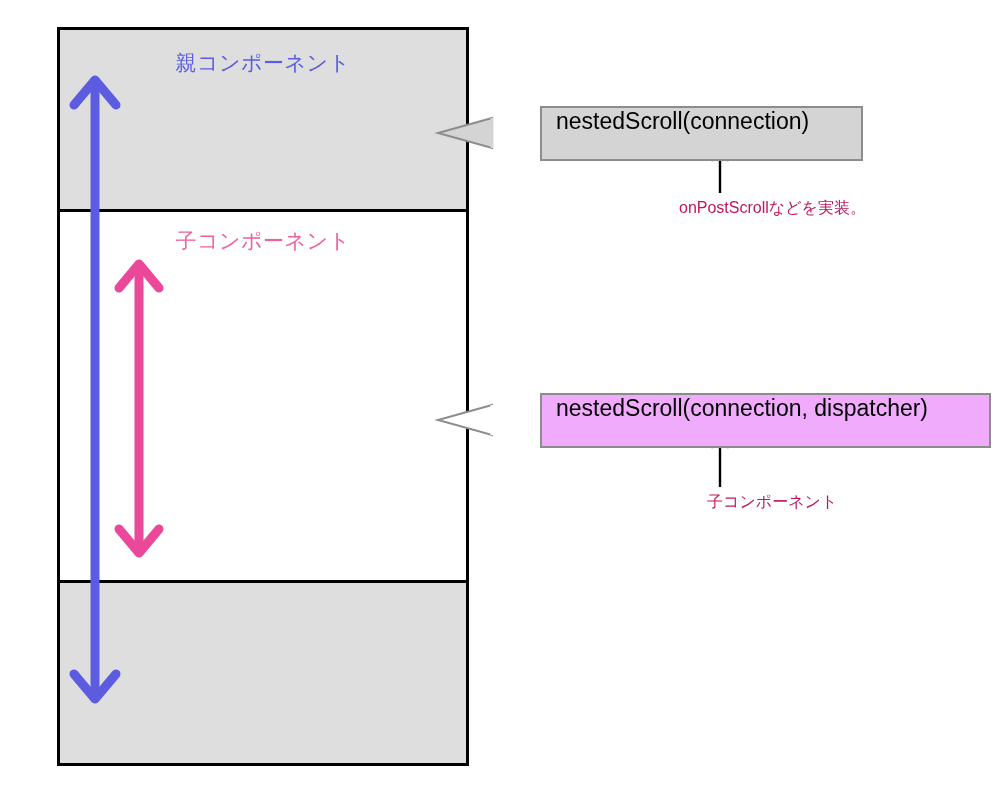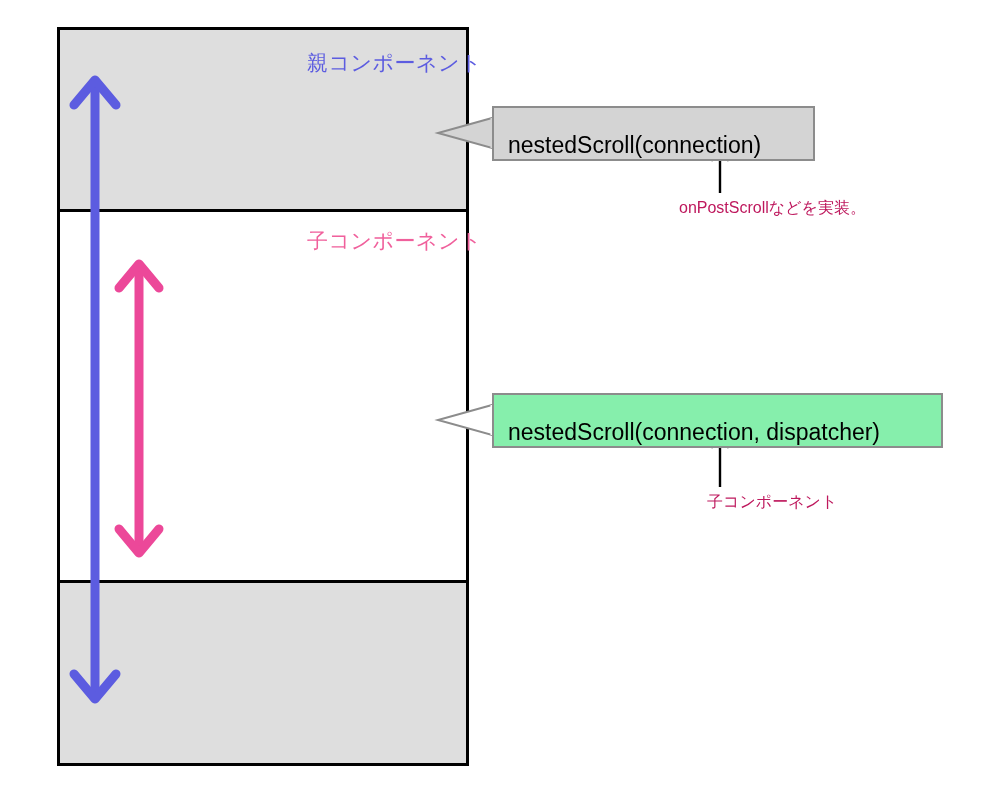--- a/index.html
+++ b/index.html
@@ -62,26 +62,25 @@
     left: 0;
     top: 553px;
     right: 0;
     bottom: 0;
     background: #dedede;
   }
 
   .frame-label {
     position: absolute;
     width: 100%;
-    text-align: right;
+    text-align: center;
     font-size: 21px;
     line-height: 1.2;
     letter-spacing: 0.5px;
     white-space: nowrap;
-    margin-left: 16px;
   }
   .label-parent {
     top: 20px;
     color: #5c5ce0;
   }
   .label-child {
     top: 200px;
     color: #f0609c;
     font-family: Liberation Mono, monospace;
   }
@@ -95,39 +94,40 @@
     height: 796px;
     pointer-events: none;
   }
 
   
   .callout {
     position: absolute;
     box-sizing: border-box;
     border: 2px solid #8c8c8c;
     display: flex;
-    align-items: flex-end;
+    align-items: flex-start;
     padding-left: 14px;
     font-size: 23px;
     color: #000000;
     white-space: nowrap;
+    margin-left: 48px;
   }
   .callout-1 {
     left: 492px;
     top: 106px;
     width: 323px;
     height: 55px;
     background: #d4d4d4;
   }
   .callout-2 {
     left: 492px;
     top: 393px;
     width: 451px;
     height: 55px;
-    background: #86efac;
+    background: #f0abfc;
   }
 
   .note {
     position: absolute;
     font-size: 16px;
     color: #be185d;
     white-space: nowrap;
   }
   .note-1 { left: 679px; top: 198px; }
   .note-2 { left: 707px; top: 492px; }

